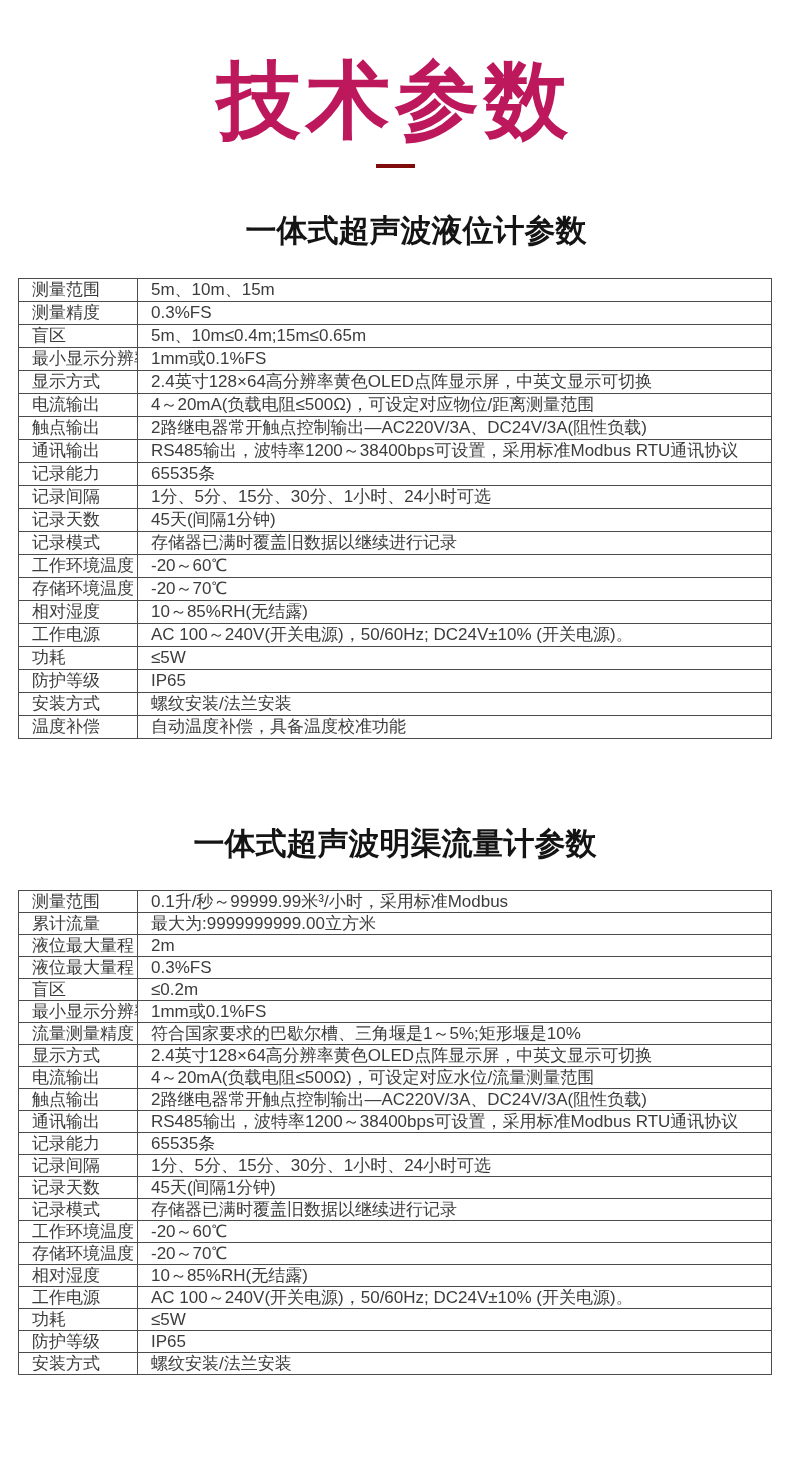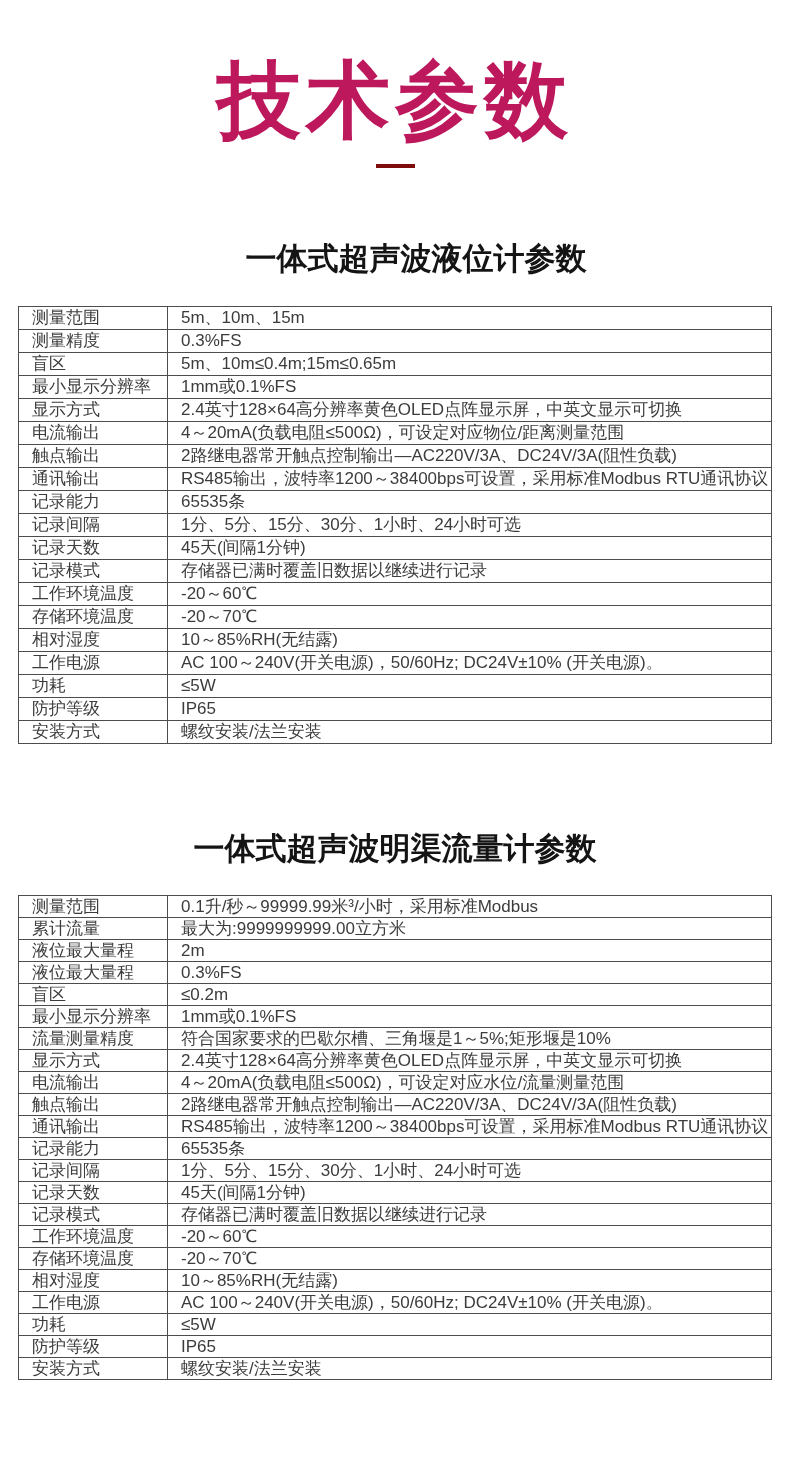--- a/index.html
+++ b/index.html
@@ -30,21 +30,21 @@
     background: #7f0b0b;
   }
   .section-title {
     text-align: center;
     font-size: 31px;
     line-height: 1.05;
     font-weight: bold;
     color: #141414;
   }
   .section-title.first {
-    margin-top: 75px;
+    margin-top: 47px;
     padding-left: 42px;
   }
   .section-title.second {
     margin-top: 89px;
   }
   table.spec-table {
     border-collapse: collapse;
     table-layout: fixed;
     width: 754px;
     margin: 30px auto 0 auto;
@@ -54,21 +54,21 @@
     box-sizing: border-box;
     font-size: 17px;
     line-height: 1.05;
     color: #3c3c3c;
     padding: 1px 8px 1px 13px;
     vertical-align: middle;
     white-space: nowrap;
     overflow: hidden;
   }
   table.spec-table td.label-cell {
-    width: 149px;
+    width: 119px;
   }
   table.spec-table.t1 td { height: 23px; }
   table.spec-table.t2 td { height: 22px; }
 </style>
 </head>
 <body>
 
 <div class="main-title">技术参数</div>
 
 <div class="accent-dash"></div>
@@ -146,20 +146,24 @@
         <td class="value-cell">≤5W</td>
       </tr>
       <tr>
         <td class="label-cell">防护等级</td>
         <td class="value-cell">IP65</td>
       </tr>
       <tr>
         <td class="label-cell">安装方式</td>
         <td class="value-cell">螺纹安装/法兰安装</td>
       </tr>
+      <tr>
+        <td class="label-cell">温度补偿</td>
+        <td class="value-cell">自动温度补偿，具备温度校准功能</td>
+      </tr>
     </tbody>
 </table>
 
 <div class="section-title second">一体式超声波明渠流量计参数</div>
 
 <table class="spec-table t2">
   <tbody>
       <tr>
         <td class="label-cell">测量范围</td>
         <td class="value-cell">0.1升/秒～99999.99米³/小时，采用标准Modbus</td>

